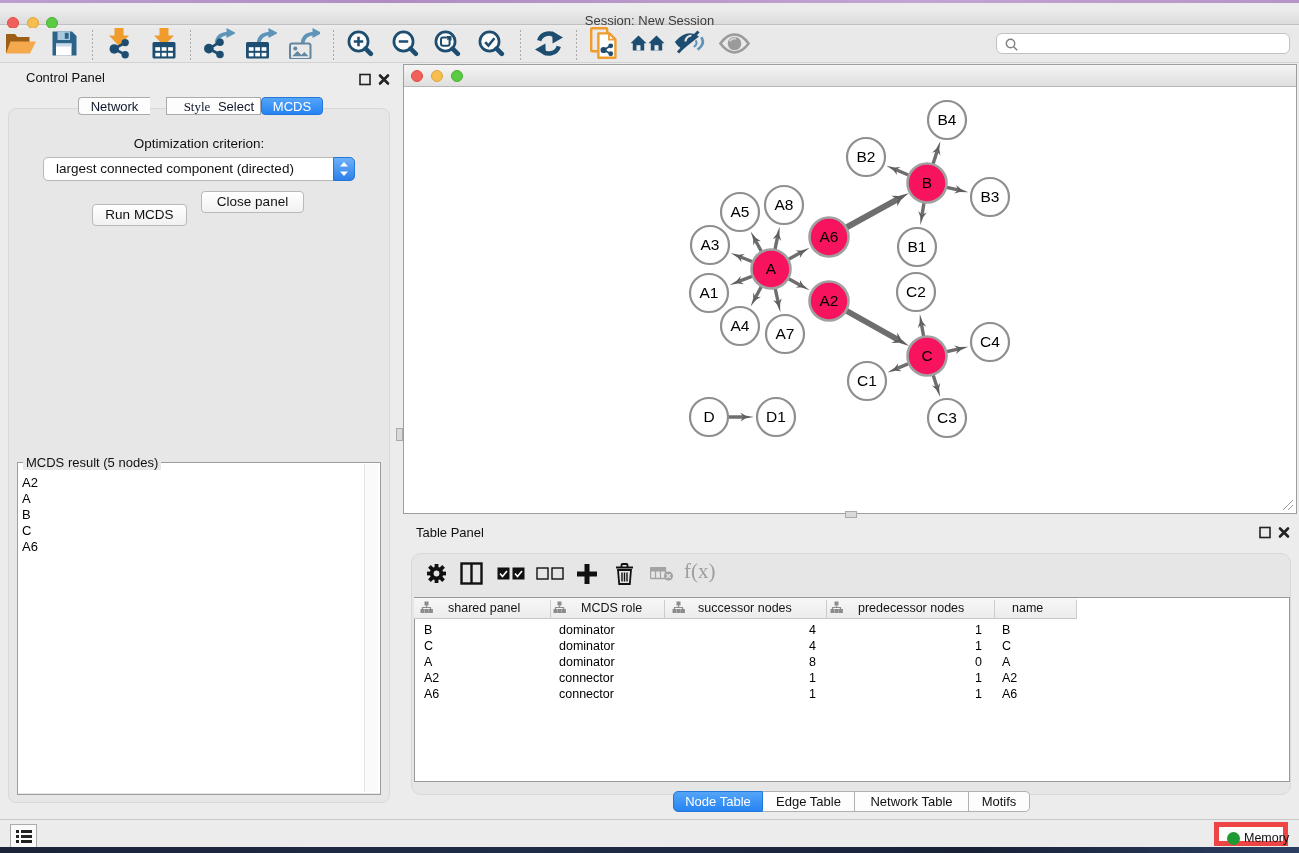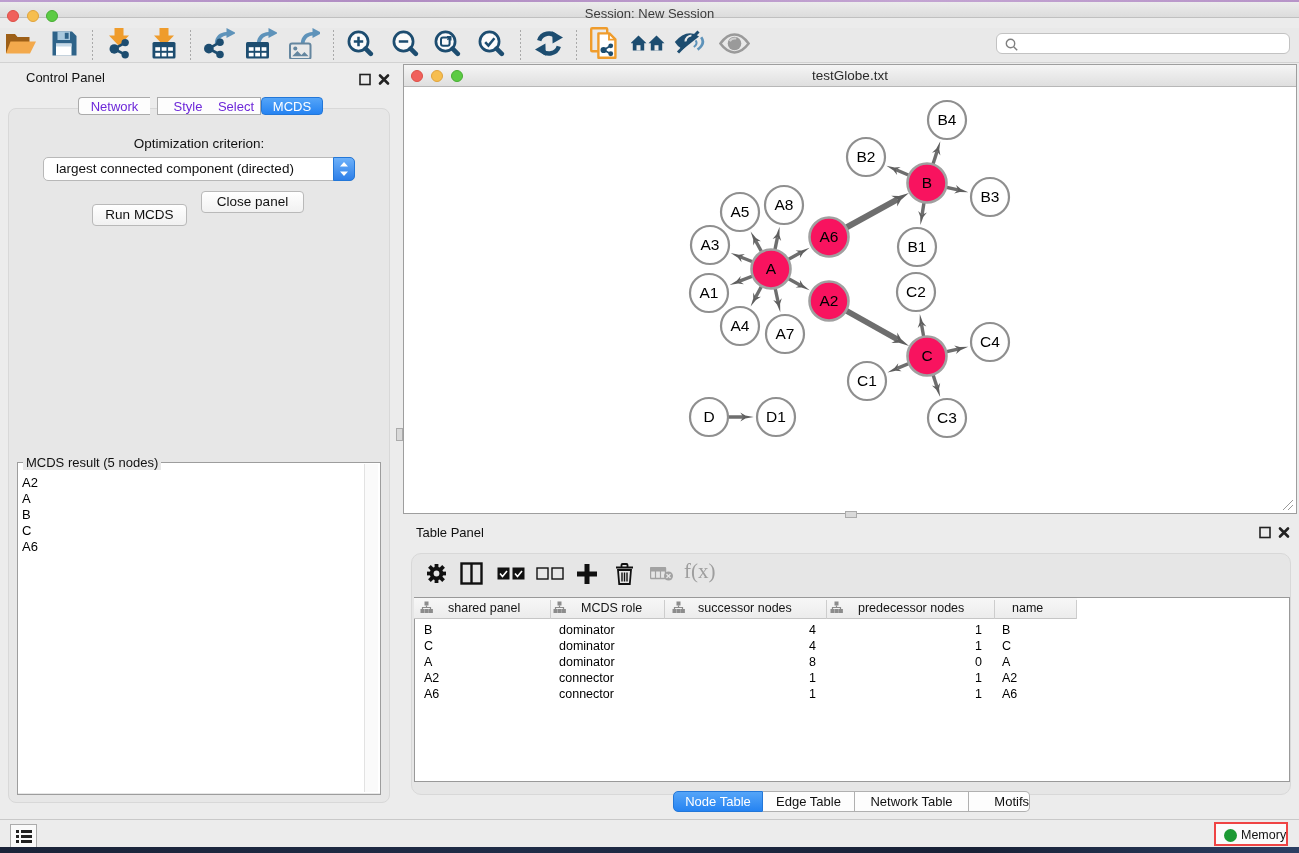--- a/index.html
+++ b/index.html
@@ -1,27 +1,27 @@
 <!DOCTYPE html>
 <html><head><meta charset="utf-8"><style>
 * { margin:0; padding:0; box-sizing:border-box; }
 html,body { width:1299px; height:853px; }
 body { font-family:"Liberation Sans",sans-serif; background:#ececec; position:relative; overflow:hidden; }
 .abs { position:absolute; }
 #purple { left:0; top:0; width:1299px; height:3px; background:linear-gradient(90deg,#bd9ed0,#b08cc2 30%,#c3a4d2 70%,#b794c8); }
-#titlebar { left:0; top:2px; width:1299px; height:16px; background:linear-gradient(#ececec,#dcdcdc); border-bottom:1px solid #c0c0c0; }
+#titlebar { left:0; top:9px; width:1299px; height:16px; background:linear-gradient(#ececec,#dcdcdc); border-bottom:1px solid #c0c0c0; }
 #titlebar .t { position:absolute; left:0; right:0; top:4px; text-align:center; font-size:13px; color:#3c3c3c; }
 .light { position:absolute; top:8px; width:12px; height:12px; border-radius:50%; }
 #toolbar { left:0; top:28px; width:1299px; height:35px; background:#e9e9e9; border-bottom:1px solid #d2d2d2; }
 .vsep { position:absolute; top:2px; height:30px; width:1px; background-image:linear-gradient(#a9a9a9 40%, transparent 40%); background-size:1px 4px; }
 #search { position:absolute; left:996px; top:5px; width:294px; height:21px; background:#fff; border:1px solid #c2c2c2; border-radius:6px; }
 
 #cp-title { left:26px; top:70px; font-size:13px; color:#111; }
 #cp-body { left:8px; top:108px; width:382px; height:695px; background:#e7e7e7; border:1px solid #d8d8d8; border-radius:8px; }
-.tab { position:absolute; top:97px; height:18px; background:#fdfdfd; border:1px solid #ababab; font-size:13px; color:#6d28d9; text-align:center; line-height:17px; z-index:3; }
+.tab { position:absolute; top:97px; height:18px; background:#fdfdfd; border:1px solid #ababab; font-size:13px; color:#0f172a; text-align:center; line-height:17px; z-index:3; }
 .tabsel { background:linear-gradient(#55a5f8,#2583f2); color:#fff; border:1px solid #2377d8; border-radius:4px; }
 #optlabel { left:0px; top:136px; width:398px; text-align:center; font-size:13.5px; color:#111; }
 #dropdown { left:43px; top:157px; width:312px; height:24px; background:#fff; border:1px solid #b8b8b8; border-radius:5px; font-size:13.5px; color:#111; line-height:22px; padding-left:12px; }
 #ddbtn { left:333px; top:157px; width:22px; height:24px; border-radius:0 5px 5px 0; background:linear-gradient(#6db1fa,#2e7fe8); border:1px solid #2377d8; }
 .btn { position:absolute; top:191px; height:22px; background:linear-gradient(#ffffff,#f1f1f1); border:1px solid #b9b9b9; border-radius:4px; font-size:13.5px; color:#111; text-align:center; line-height:20px; }
 #fieldset { left:17px; top:462px; width:364px; height:333px; border:1px solid #9d9d9d; }
 #fslegend { left:23px; top:455px; background:#e7e7e7; padding:0 3px; font-size:13px; color:#111; }
 #fslist { left:18px; top:463px; width:362px; height:330px; background:#fff; font-size:13px; color:#000; padding-top:12px; }
 #fslist div { height:16px; line-height:16px; padding-left:4px; }
 #fsscroll { left:364px; top:464px; width:14px; height:328px; background:#fafafa; border-left:1px solid #e2e2e2; }
@@ -32,21 +32,21 @@
 
 #tp-title { left:416px; top:525px; font-size:13px; color:#111; }
 #tp-toolbar { left:411px; top:553px; width:880px; height:242px; background:#e6e6e6; border:1px solid #d8d8d8; border-radius:10px; }
 #tbl { left:414px; top:597px; width:876px; height:185px; background:#fff; border:1px solid #999999; }
 #thead { position:absolute; left:414px; top:598px; width:663px; height:21px; background:linear-gradient(#f7f7f7,#ececec); border-bottom:1px solid #c6c6c6; }
 .hcell { position:absolute; top:601px; font-size:12.5px; color:#151515; }
 .hsep { position:absolute; top:600px; height:19px; width:1px; background:#cdcdcd; }
 .cell { position:absolute; font-size:12.5px; color:#000; height:16px; line-height:16px; }
 .btab { position:absolute; top:791px; height:21px; background:#fdfdfd; border:1px solid #b0b0b0; font-size:13px; color:#111; text-align:center; line-height:19px; }
 #statusbar { left:0; top:819px; width:1299px; height:28px; background:#ececec; border-top:1px solid #c9c9c9; }
-#memory { position:absolute; left:1214px; top:822px; width:74px; height:24px; background:#fbfbfb; border:2px solid #ef4444; font-size:12.5px; color:#111; }
+#memory { position:absolute; left:1214px; top:822px; width:74px; height:24px; background:#fbfbfb; border:5px solid #ef4444; font-size:12.5px; color:#111; }
 #darkstrip { left:0; top:847px; width:1299px; height:6px; background:linear-gradient(90deg,#1a2338,#1f2c47 40%,#182136 75%,#2b3f63); }
 </style></head><body>
 <div class="abs" id="purple"></div>
 <div class="abs" id="titlebar">
   <div class="light" style="left:7px;background:#f0615c;border:0.5px solid #dd4f46;"></div>
   <div class="light" style="left:27px;background:#f6be4f;border:0.5px solid #e0a33c;"></div>
   <div class="light" style="left:46px;background:#5ccb44;border:0.5px solid #47ad33;"></div>
   <div class="t">Session: New Session</div>
 </div>
 <div class="abs" id="toolbar">
@@ -199,21 +199,21 @@
       </svg>
     </div>
 </div>
 <div class="abs" id="cp-title">Control Panel</div>
 <svg class="abs" style="left:359px;top:73px" width="32" height="13" viewBox="0 0 32 13">
   <rect x="1" y="1.5" width="10" height="10" fill="none" stroke="#222" stroke-width="1.6"></rect>
   <path d="M21 2.5 l8 8 M29 2.5 l-8 8" stroke="#222" stroke-width="2.6" stroke-linecap="round"></path>
 </svg>
 <div class="abs" id="cp-body"></div>
 <div class="tab" style="left:78px;width:72px;border-right:0;border-radius:4px 0 0 4px;">Network</div>
-<div class="tab" style="left:157px;width:62px;">Style</div>
+<div class="tab" style="left:166px;width:62px;font-family:Liberation Serif, serif;">Style</div>
 <div class="tab" style="left:212px;width:49px;border-left:0;">Select</div>
 <div class="tab tabsel" style="left:261px;width:62px;">MCDS</div>
 <div class="abs" id="optlabel">Optimization criterion:</div>
 <div class="abs" id="dropdown">largest connected component (directed)</div>
 <div class="abs" id="ddbtn"><svg width="20" height="22" viewBox="0 0 20 22">
       <path d="M6 8.5 l4 -4.5 4 4.5 z M6 13.5 l4 4.5 4 -4.5 z" fill="#fff"></path>
     </svg></div>
 <div class="btn" style="left:92px;width:95px;margin-top:13px;">Run MCDS</div>
 <div class="btn" style="left:201px;width:103px;">Close panel</div>
 <div class="abs" id="fieldset"></div>
@@ -224,21 +224,20 @@
     <div>C</div>
     <div>A6</div>
   </div>
 <div class="abs" id="fsscroll"></div>
 <div class="abs" id="fslegend">MCDS result (5 nodes)</div>
 <div class="abs" id="gwin">
   <div class="abs" id="gtitle">
     <div class="light" style="left:7px;top:5px;background:#f0615c;border:0.5px solid #dd4f46;"></div>
     <div class="light" style="left:27px;top:5px;background:#f6be4f;border:0.5px solid #e0a33c;"></div>
     <div class="light" style="left:47px;top:5px;background:#5ccb44;border:0.5px solid #47ad33;"></div>
-    <div class="t">testGlobe.txt</div>
   </div>
   <svg style="position:absolute;left:0;top:22px" width="892" height="421" viewBox="0 0 892 421" font-family="Liberation Sans,sans-serif">
 <line x1="367.0" y1="182.0" x2="335.5" y2="194.2" stroke="#6e6e6e" stroke-width="3.4"></line>
       <polygon points="325.7,198.0 332.9,193.5 336.7,189.0 335.5,194.2 339.9,197.2 334.1,196.4" fill="#5f5f5f"></polygon>
 <line x1="367.0" y1="182.0" x2="336.5" y2="170.0" stroke="#6e6e6e" stroke-width="3.4"></line>
       <polygon points="326.7,166.1 335.0,167.7 340.8,167.0 336.5,170.0 337.6,175.2 333.9,170.7" fill="#5f5f5f"></polygon>
 <line x1="367.0" y1="182.0" x2="351.6" y2="210.2" stroke="#6e6e6e" stroke-width="3.4"></line>
       <polygon points="346.6,219.5 349.2,211.4 349.2,205.5 351.6,210.2 356.9,209.7 352.0,212.9" fill="#5f5f5f"></polygon>
 <line x1="367.0" y1="182.0" x2="351.6" y2="153.8" stroke="#6e6e6e" stroke-width="3.4"></line>
       <polygon points="346.6,144.5 352.0,151.1 356.9,154.3 351.6,153.8 349.2,158.5 349.2,152.6" fill="#5f5f5f"></polygon>
@@ -432,21 +431,21 @@
 <div class="cell" style="left:882px;top:670px;width:100px;text-align:right;">1</div>
 <div class="cell" style="left:1002px;top:670px;">A2</div>
 <div class="cell" style="left:424px;top:686px;">A6</div>
 <div class="cell" style="left:559px;top:686px;">connector</div>
 <div class="cell" style="left:716px;top:686px;width:100px;text-align:right;">1</div>
 <div class="cell" style="left:882px;top:686px;width:100px;text-align:right;">1</div>
 <div class="cell" style="left:1002px;top:686px;">A6</div>
 <div class="btab" style="left:673px;width:90px;background:linear-gradient(#55a5f8,#2583f2);color:#fff;border:1px solid #2377d8;border-radius:5px 0 0 5px;">Node Table</div>
 <div class="btab" style="left:763px;width:92px;border-left:0;">Edge Table</div>
 <div class="btab" style="left:855px;width:114px;border-left:0;">Network Table</div>
-<div class="btab" style="left:969px;width:61px;border-left:0;border-radius:0 5px 5px 0;text-align:right;">Motifs</div>
+<div class="btab" style="left:969px;width:61px;border-left:0;border-radius:0 5px 5px 0;">Motifs</div>
 <div class="abs" id="statusbar"></div>
 <div class="abs" style="left:10px;top:824px;width:27px;height:24px;background:#fafafa;border:1px solid #ababab;">
   <svg style="position:absolute;left:5px;top:4px" width="16" height="15" viewBox="0 0 16 15">
       <g fill="#222">
         <rect x="0" y="1" width="3" height="3"></rect>
         <rect x="5" y="1" width="11" height="3"></rect>
         <rect x="0" y="6" width="3" height="3"></rect>
         <rect x="5" y="6" width="11" height="3"></rect>
         <rect x="0" y="11" width="3" height="3"></rect>
         <rect x="5" y="11" width="11" height="3"></rect>

